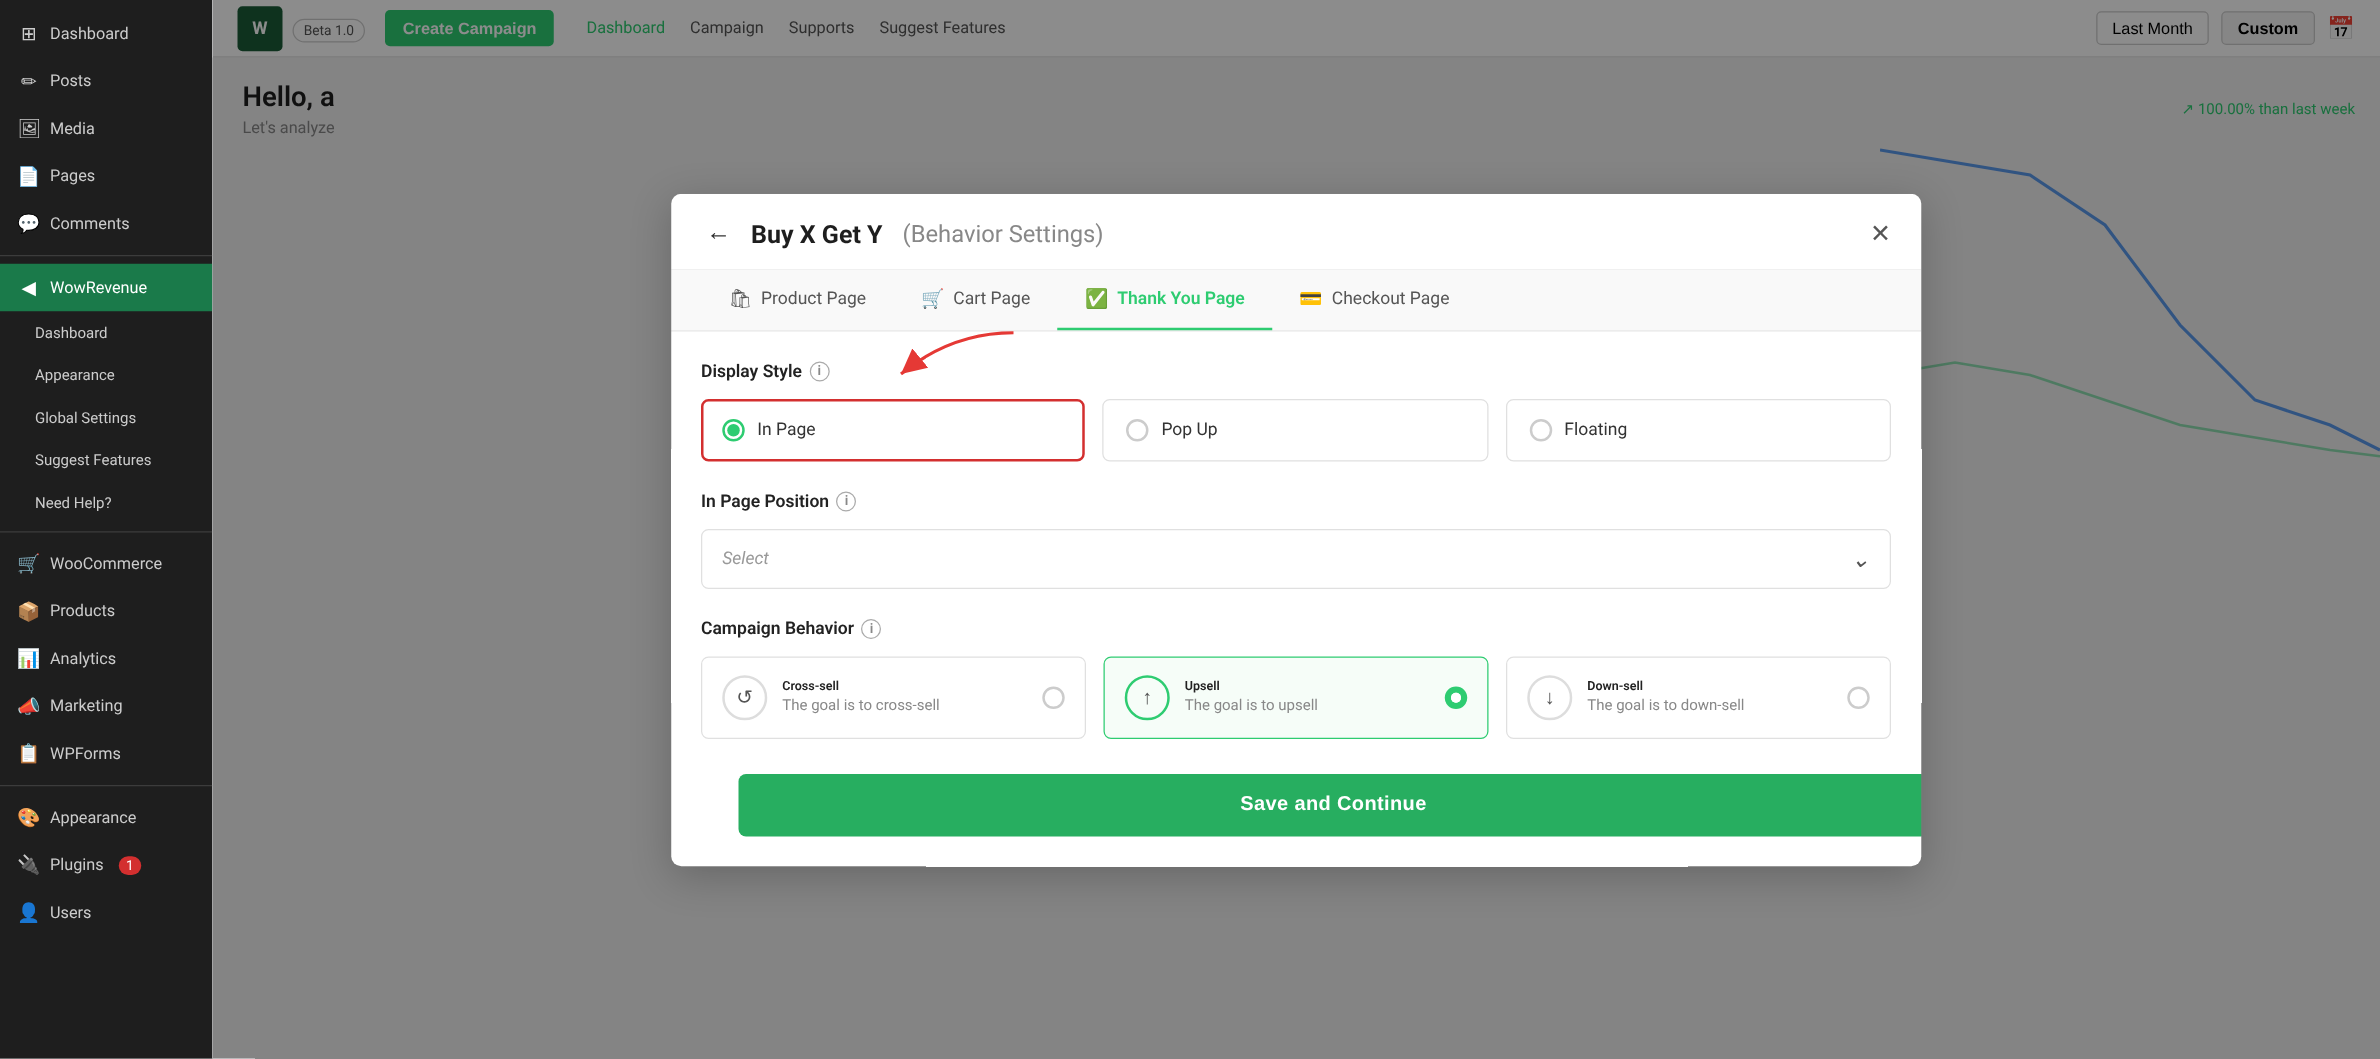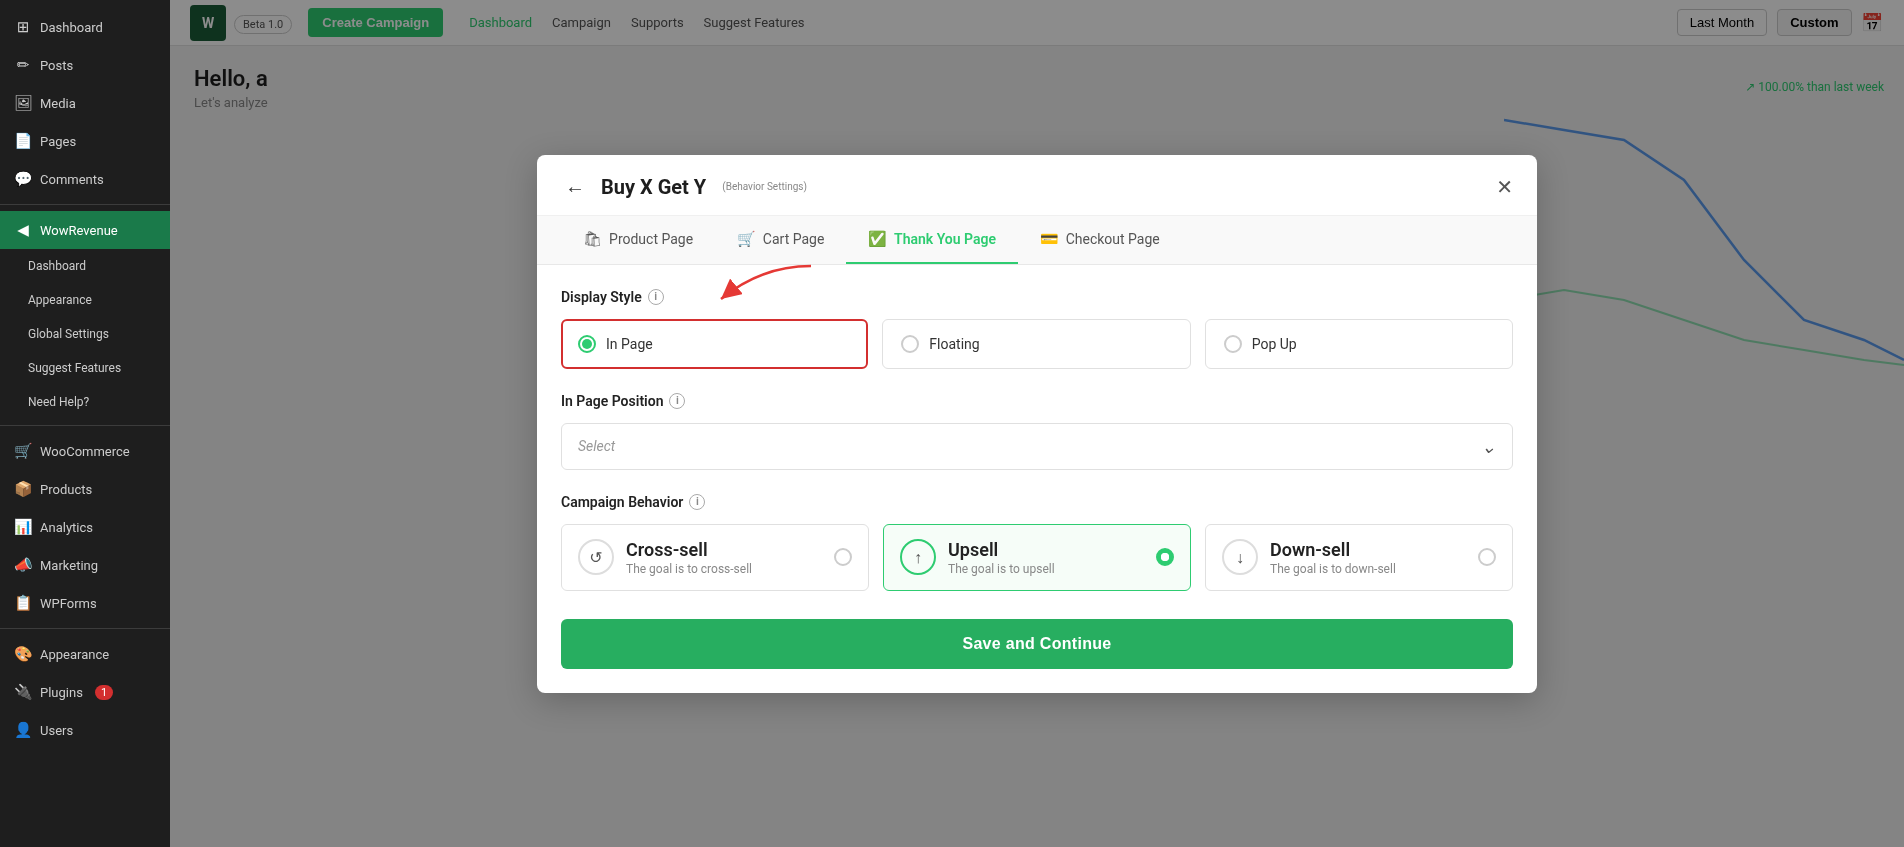--- a/index.html
+++ b/index.html
@@ -98,21 +98,21 @@
       font-size: 20px;
       color: #333;
       padding: 0 4px;
     }
     .modal-title {
       font-size: 20px;
       font-weight: 700;
       color: #1e1e1e;
     }
     .modal-subtitle {
-      font-size: 10px;
+      font-size: 19px;
       color: #888;
       margin-left: 4px;
       font-weight: 400;
     }
     .modal-close-btn {
       margin-left: auto;
       background: none;
       border: none;
       cursor: pointer;
       font-size: 20px;
@@ -252,21 +252,21 @@
       border-radius: 50%;
       border: 2px solid #ddd;
       display: flex;
       align-items: center;
       justify-content: center;
       font-size: 16px;
       color: #555;
       flex-shrink: 0;
     }
     .behavior-text { flex: 1; }
-    .behavior-title { font-size: 18px; font-weight: 600; color: #222; }
+    .behavior-title { font-size: 10px; font-weight: 600; color: #222; }
     .behavior-desc { font-size: 12px; color: #888; margin-top: 2px; }
     .behavior-radio {
       width: 18px; height: 18px;
       border-radius: 50%;
       border: 2px solid #ccc;
       flex-shrink: 0;
     }
     .behavior-radio.checked {
       border-color: #2ecc71;
       background: #2ecc71;
@@ -287,20 +287,21 @@
       width: 100%;
       background: #27ae60;
       color: #fff;
       border: none;
       border-radius: 6px;
       padding: 16px;
       font-size: 16px;
       font-weight: 600;
       cursor: pointer;
       letter-spacing: 0.3px;
+      margin-left: 30px;
     }
 
     
     .sidebar-top { padding: 8px 0; }
     .sidebar-divider { height: 1px; background: #3c3c3c; margin: 6px 0; }
 
     
     .style-option.selected-red {
       border: 2px solid #d32f2f;
       padding-left: 15px;
@@ -492,26 +493,26 @@
 
             <div class="style-option selected-red">
               <div class="radio-circle checked">
                 <div class="radio-dot"></div>
               </div>
               <span>In Page</span>
             </div>
 
             <div class="style-option">
               <div class="radio-circle"></div>
-              <span>Floating</span>
+              <span>Pop Up</span>
             </div>
 
             <div class="style-option">
               <div class="radio-circle"></div>
-              <span>Pop Up</span>
+              <span>Floating</span>
             </div>
           </div>
         </div>
 
         
         <div class="section-label">
           <span>In Page Position</span>
           <span class="info-icon">i</span>
         </div>
         <div class="dropdown-select">

